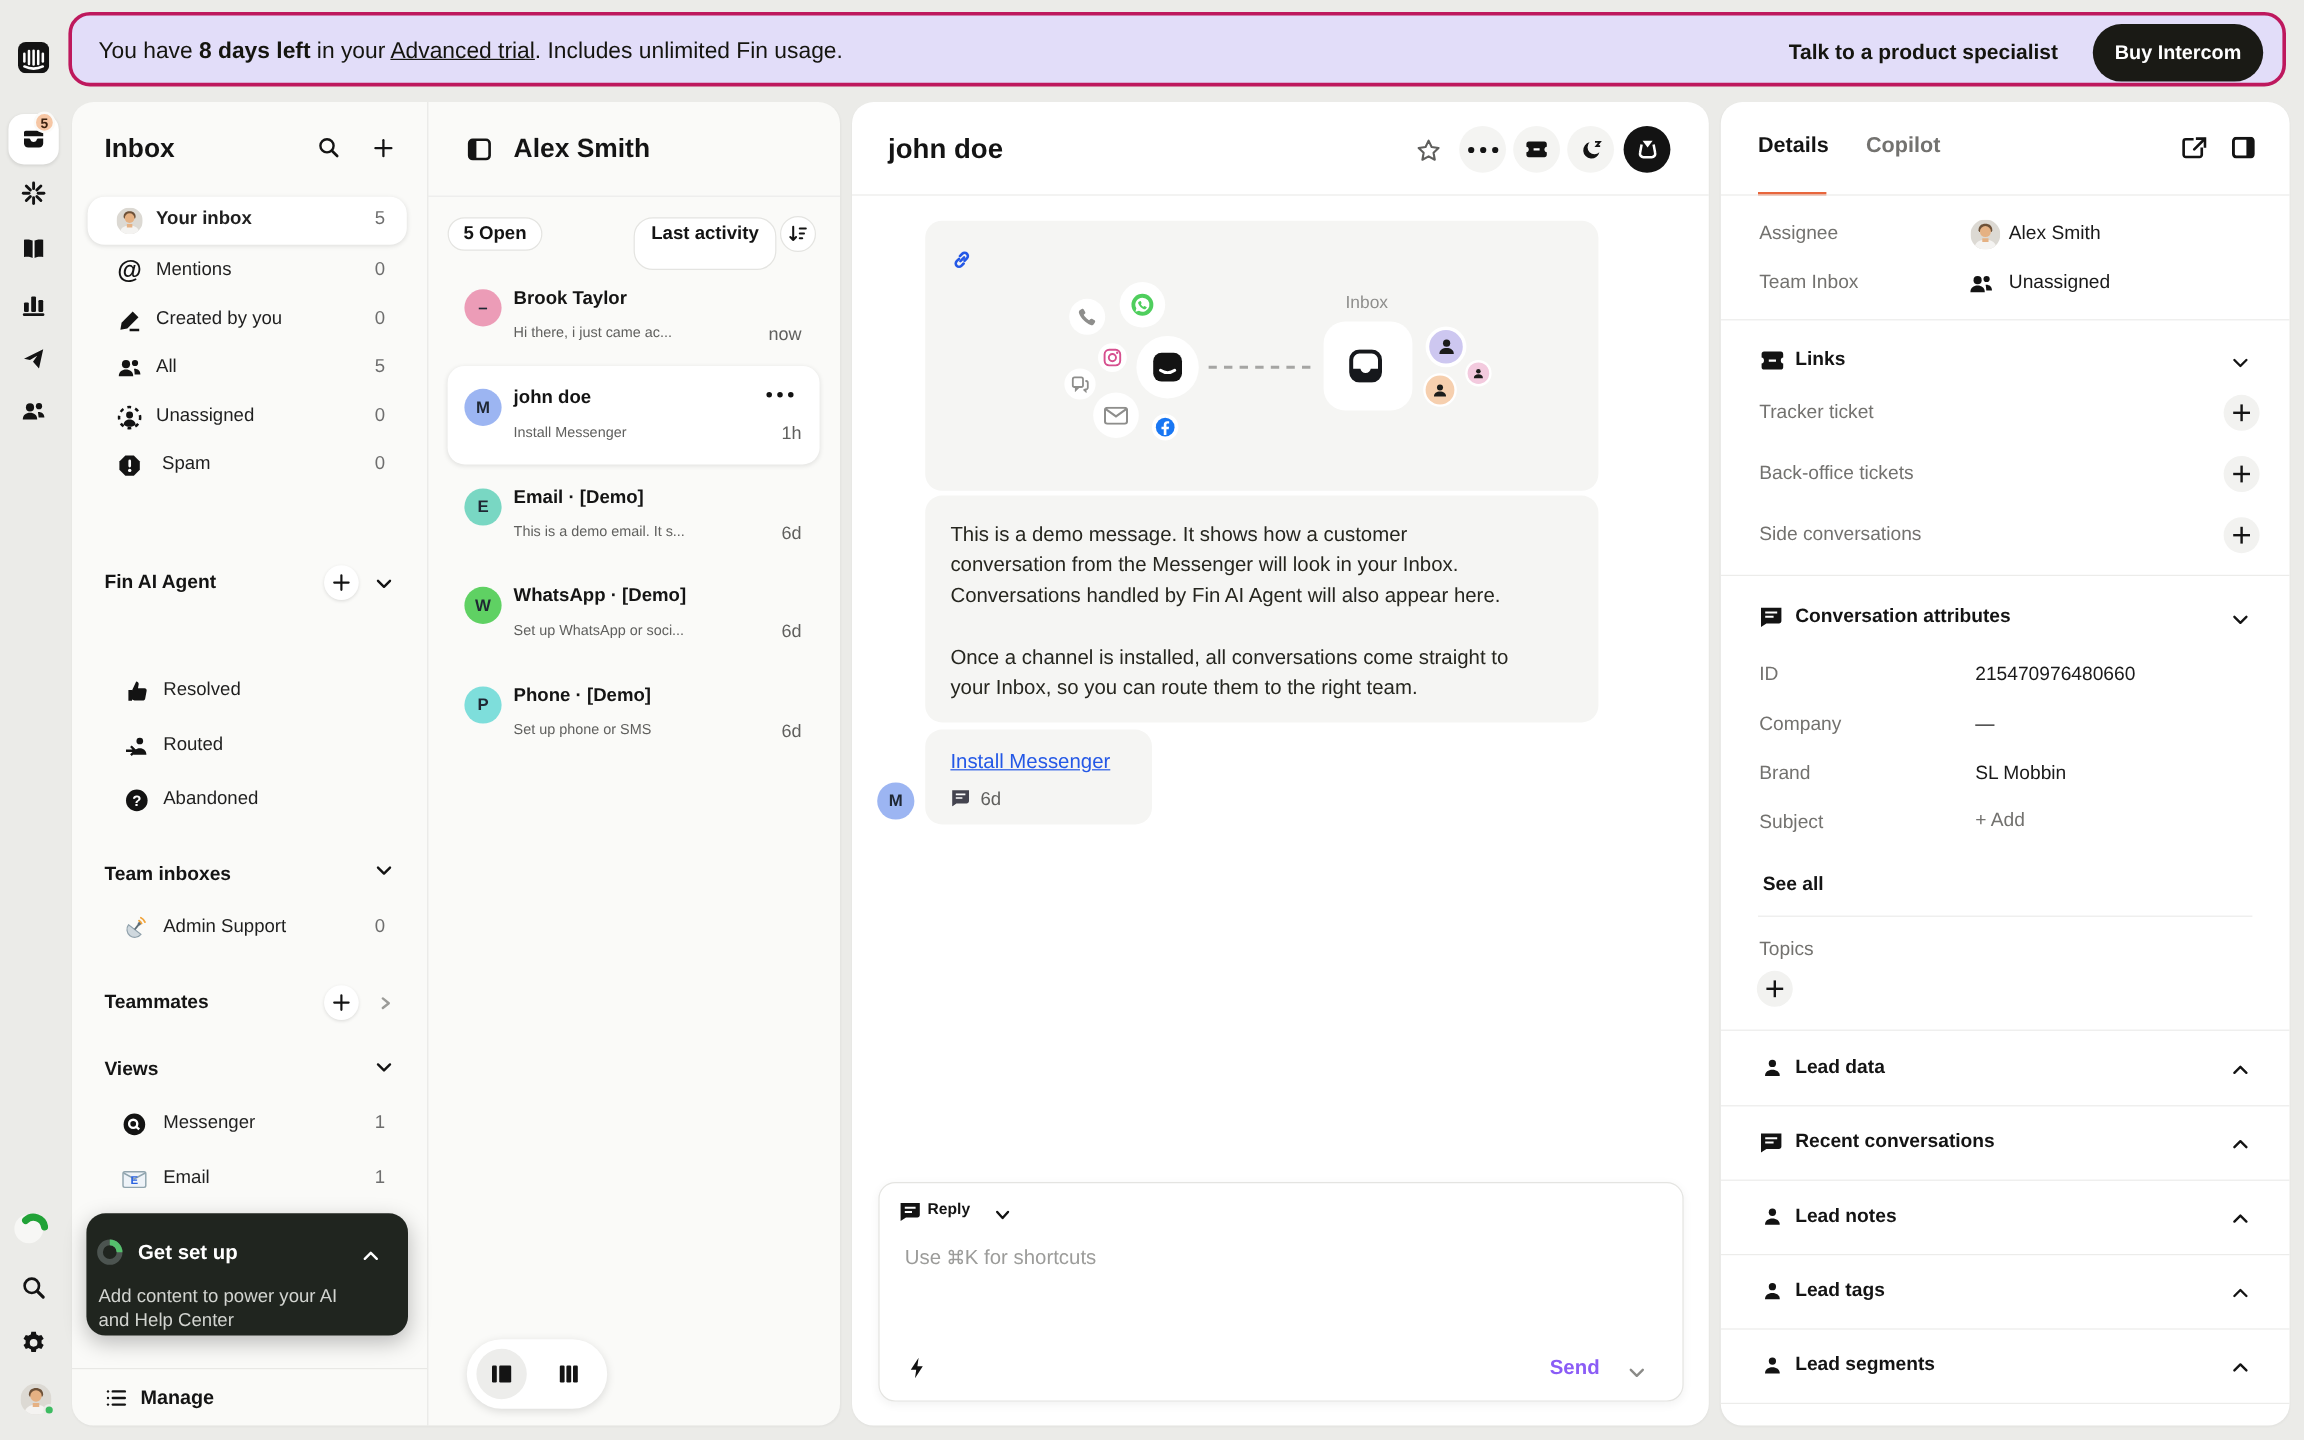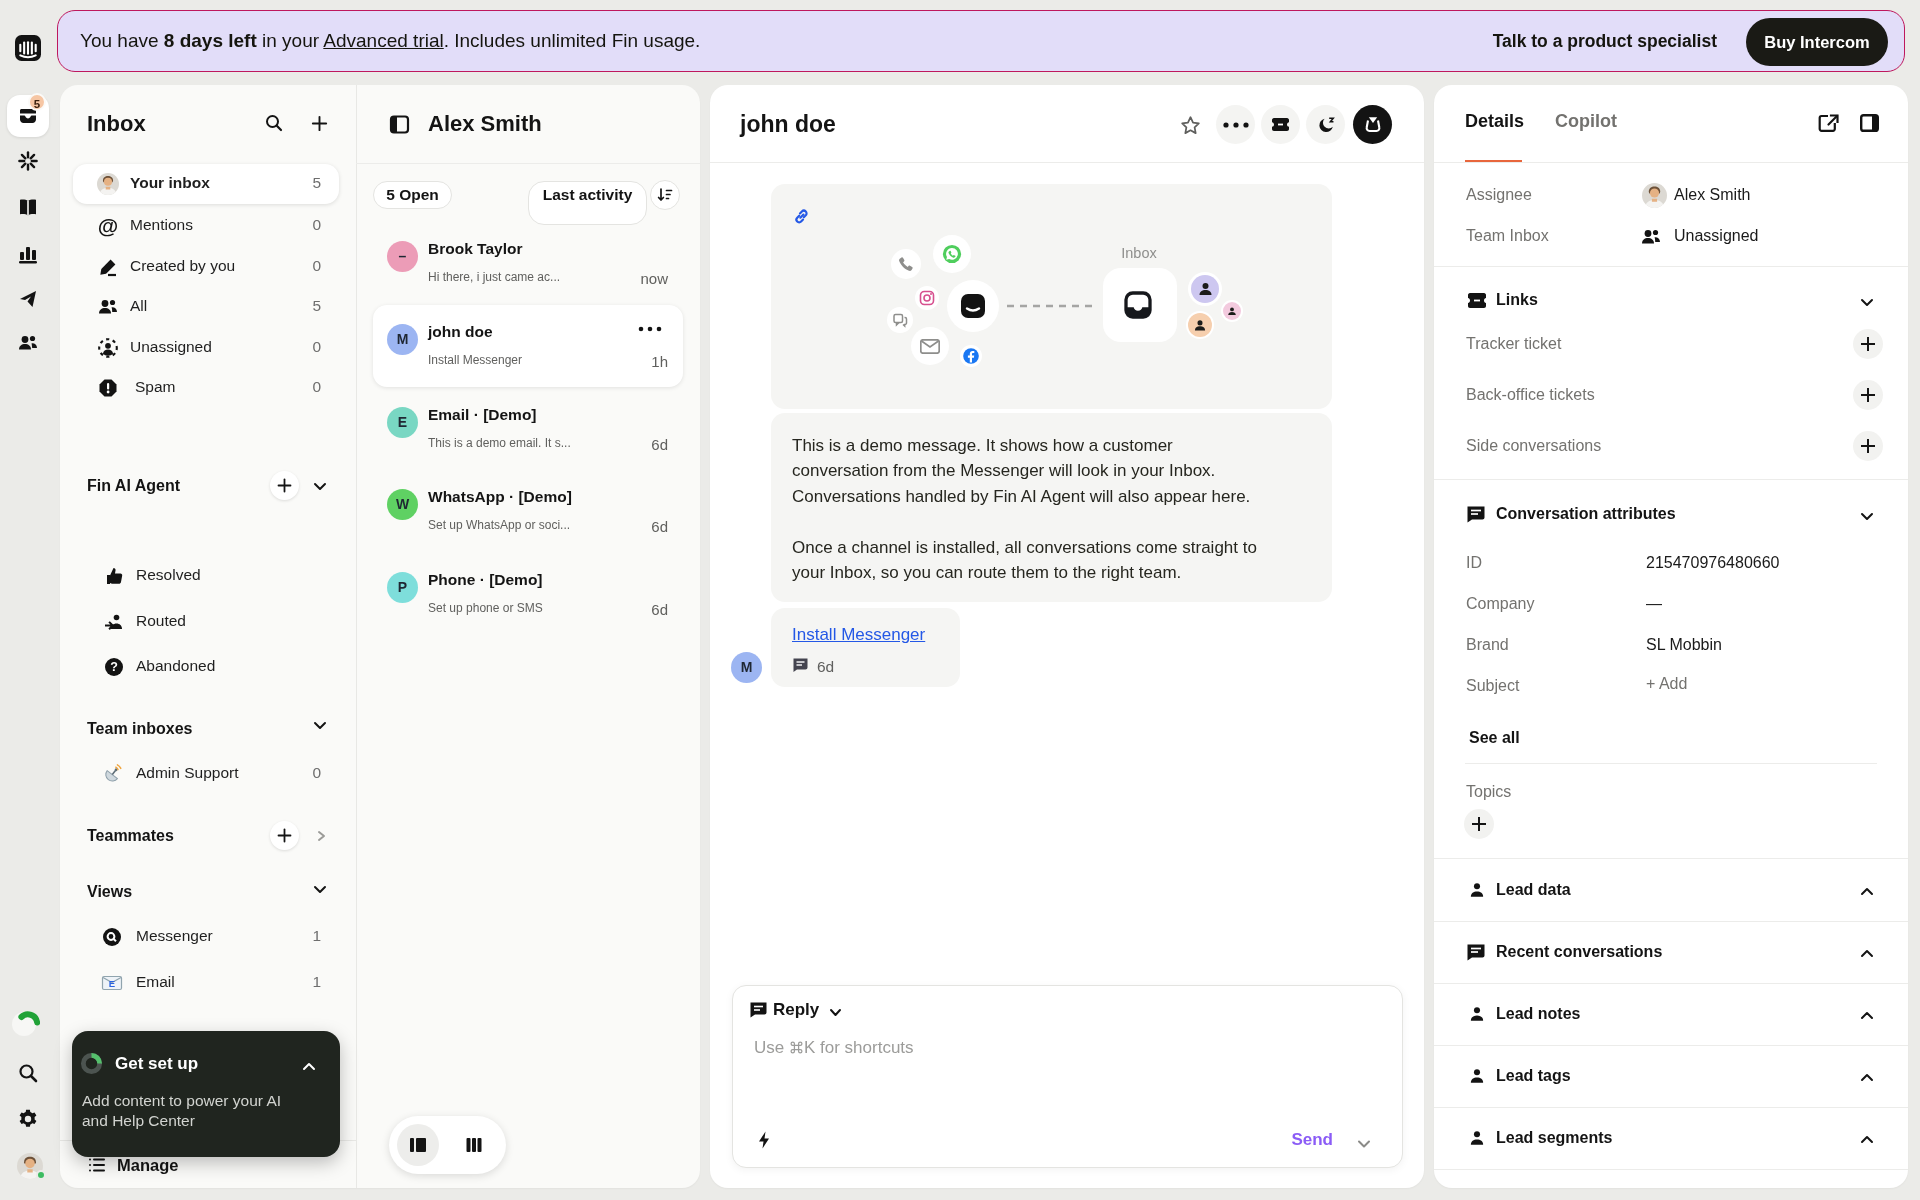--- a/index.html
+++ b/index.html
@@ -1,19 +1,19 @@
 <!DOCTYPE html>
 <html><head>
 <meta charset="utf-8">
 <style>
 * { margin:0; padding:0; box-sizing:border-box; }
 html,body { width:1920px; height:1200px; overflow:hidden; background:#ebebe8; font-family:"Liberation Sans",sans-serif; }
 .abs { position:absolute; }
 
-#banner { position:absolute; left:57px; top:10px; width:1848px; height:62px; background:#e2ddf9; border:1px solid #be185d; border-radius:18px; }
+#banner { position:absolute; left:57px; top:10px; width:1848px; height:62px; background:#e2ddf9; border:3px solid #be185d; border-radius:18px; }
 #banner .msg { position:absolute; left:22px; top:19px; font-size:19px; color:#15150f; }
 #banner .spec { position:absolute; right:187px; top:20px; font-size:17.5px; font-weight:bold; color:#15150f; }
 #buybtn { position:absolute; right:16px; top:7px; width:142px; height:48px; background:#1a1a15; border-radius:24px; color:#fff; font-size:16.5px; font-weight:bold; text-align:center; line-height:48px; }
 
 #rail { position:absolute; left:0; top:0; width:60px; height:1200px; }
 .railic { position:absolute; left:17px; width:22px; height:22px; }
 #railsel { position:absolute; left:7px; top:95px; width:42px; height:42px; background:#fff; border-radius:13px; box-shadow:0 1px 3px rgba(0,0,0,.1); }
 #badge5 { position:absolute; left:28px; top:93px; width:18px; height:18px; background:#f6c6a4; border:2px solid #fbfaf8; border-radius:50%; font-size:11.5px; font-weight:bold; color:#3c2210; text-align:center; line-height:18px; z-index:3; }
 
 #leftcard { position:absolute; left:60px; top:85px; width:640px; height:1103px; background:#fafaf8; border-radius:18px; box-shadow:0 1px 2px rgba(0,0,0,.04); }
@@ -21,21 +21,21 @@
 #maincard { position:absolute; left:710px; top:85px; width:714px; height:1103px; background:#ffffff; border-radius:18px; box-shadow:0 1px 2px rgba(0,0,0,.04); }
 #rightcard { position:absolute; left:1434px; top:85px; width:474px; height:1103px; background:#ffffff; border-radius:18px; box-shadow:0 1px 2px rgba(0,0,0,.04); }
 
 .h1 { font-size:22px; font-weight:bold; color:#141414; }
 #sb { position:absolute; left:0; top:0; width:296px; height:1103px; }
 .sbrow { position:absolute; left:13px; width:266px; height:40px; }
 .sbrow .ic { position:absolute; left:24px; top:9px; width:22px; height:22px; }
 .sbrow .t { position:absolute; left:57px; top:10px; font-size:15.5px; color:#1f1f1f; }
 .sbrow .c { position:absolute; right:18px; top:10px; font-size:15.5px; color:#6e6e6e; }
 .sbhead { position:absolute; left:27px; font-size:16px; font-weight:bold; color:#141414; }
-#getsetup { position:absolute; left:12px; top:926px; width:268px; height:126px; background:#20251f; border-radius:16px; color:#fff; z-index:5; box-shadow:0 6px 18px rgba(0,0,0,.25);margin-top:20px; }
+#getsetup { position:absolute; left:12px; top:926px; width:268px; height:102px; background:#20251f; border-radius:16px; color:#fff; z-index:5; box-shadow:0 6px 18px rgba(0,0,0,.25); }
 
 #cl { position:absolute; left:296px; top:0; width:344px; height:1103px; }
 .pill { position:absolute; background:#fff; border:1px solid #e4e4e1; border-radius:16px; font-size:15.5px; font-weight:bold; color:#141414; text-align:center; }
 .convrow { position:absolute; left:8px; width:330px; height:74px; }
 .avatar { position:absolute; left:23px; top:8px; width:31px; height:31px; border-radius:50%; text-align:center; line-height:31px; font-size:14px; font-weight:bold; color:#1f2733; }
 .cname { position:absolute; left:64px; top:7px; font-size:15.5px; font-weight:bold; color:#141414; }
 .cprev { position:absolute; left:64px; top:37px; font-size:12px; color:#60605e; width:200px; white-space:nowrap; overflow:hidden; }
 .ctime { position:absolute; right:26px; top:37px; font-size:15px; color:#60605e; }
 
 .msgcard { position:absolute; left:61px; background:#f5f5f3; border-radius:14px; }
@@ -516,21 +516,21 @@
     <div class="abs" style="left:46px; top:50px; font-size:15.5px; color:#60605e">6d</div>
   </div>
   <div class="abs" style="left:21px; top:567px; width:31px; height:31px; background:#9cb5f2; border-radius:50%; text-align:center; line-height:31px; font-size:14px; font-weight:bold; color:#1f2733">M</div>
 
   <div class="abs" style="left:22px; top:900px; width:671px; height:183px; background:#fff; border:1px solid #e4e4e1; border-radius:14px; box-shadow:0 2px 8px rgba(0,0,0,.05)">
     <svg class="abs" style="left:16px; top:15px" width="19" height="17" viewBox="0 0 19 17">
         <path d="M1.5 1.5 H17.5 V11.5 C17.5 12.6 16.6 13.5 15.5 13.5 H6 L1.5 16.5 Z" fill="#131313"></path>
         <line x1="5" y1="5.5" x2="14" y2="5.5" stroke="#fff" stroke-width="1.6"></line>
         <line x1="5" y1="9" x2="11" y2="9" stroke="#fff" stroke-width="1.6"></line>
       </svg>
-    <div class="abs" style="left:40px; top:14px; font-size:17px; font-weight:bold; color:#141414">Reply</div>
+    <div class="abs" style="left:40px; top:14px; font-size:13px; font-weight:bold; color:#141414">Reply</div>
     <svg class="abs" style="left:96px; top:20px" width="13" height="13" viewBox="0 0 13 13">
         <path d="M2 4 L6.5 9 L11 4" stroke="#141414" stroke-width="2" fill="none" stroke-linecap="round" stroke-linejoin="round"></path>
       </svg>
     <div class="abs" style="left:21px; top:52px; font-size:17px; color:#9c9c9a">Use <svg width="15" height="15" viewBox="0 0 18 18" style="vertical-align:-1.5px">
           <path d="M6.5 6.5 V4.5 A2 2 0 1 0 4.5 6.5 H6.5 M11.5 6.5 H13.5 A2 2 0 1 0 11.5 4.5 V6.5 M11.5 11.5 V13.5 A2 2 0 1 0 13.5 11.5 H11.5 M6.5 11.5 H4.5 A2 2 0 1 0 6.5 13.5 V11.5 M6.5 6.5 H11.5 V11.5 H6.5 Z" fill="none" stroke="#9c9c9a" stroke-width="1.5"></path>
         </svg>K for shortcuts</div>
     <svg class="abs" style="left:22px; top:144px" width="18" height="20" viewBox="0 0 18 20">
         <path d="M10.5 1.5 L4 11.5 H8.5 L7.5 18.5 L14 8.5 H9.5 Z" fill="#131313"></path>
       </svg>
     <div class="abs" style="right:69px; top:144px; font-size:17px; font-weight:bold; color:#8b5cf6">Send</div>

